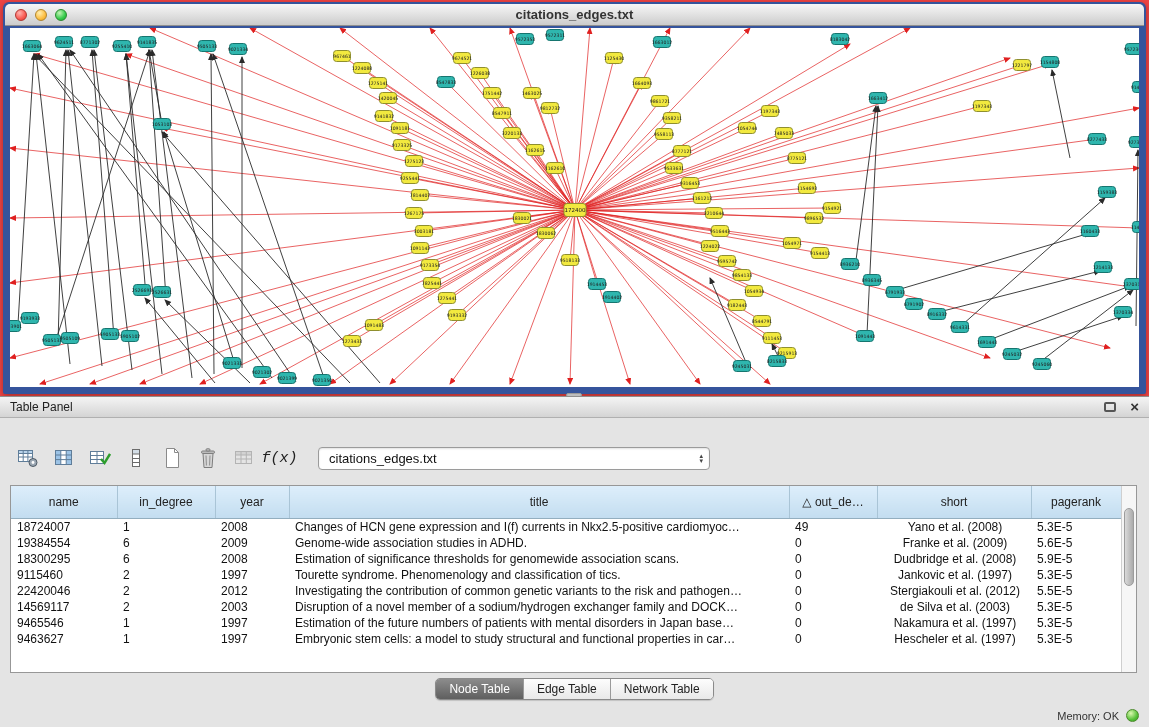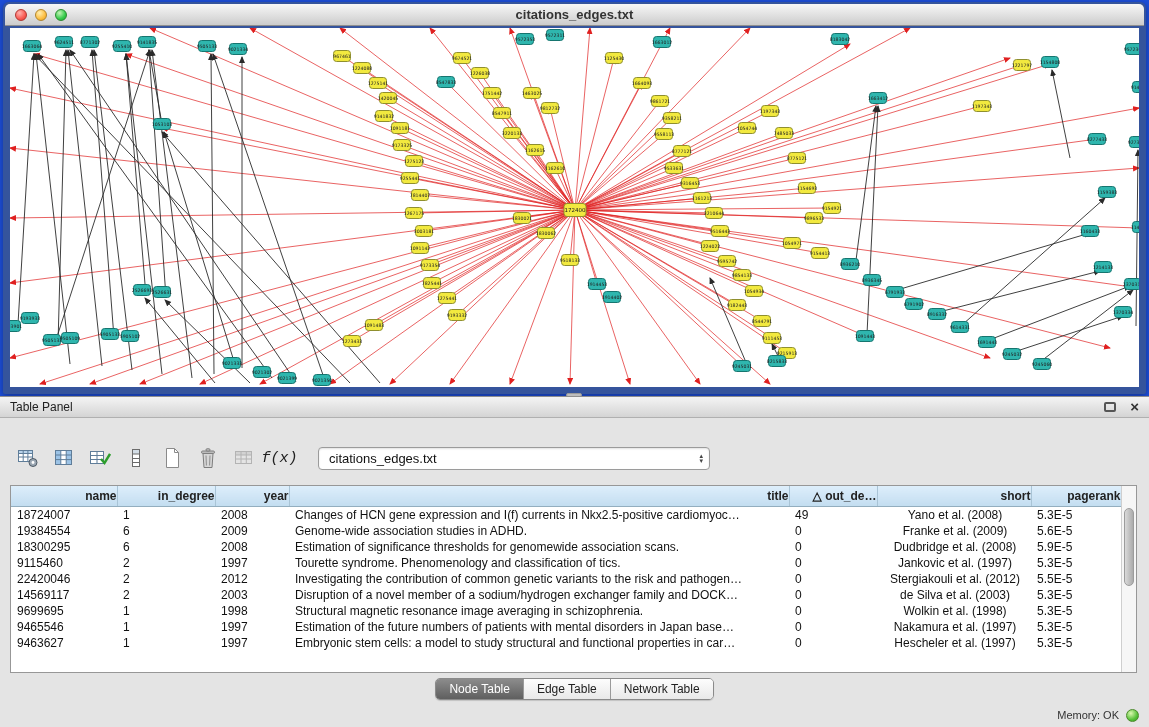--- a/index.html
+++ b/index.html
@@ -1,19 +1,19 @@
 <!DOCTYPE html>
 <html><head>
 <meta charset="utf-8">
 <style>
   * { margin:0; padding:0; box-sizing:border-box; }
   html,body { background:#e2e2e2; }
   #app {
     position:relative; width:1149px; height:727px; overflow:hidden;
-    background:#1d4ed8; font-family:"Liberation Sans", sans-serif; color:#222;
+    background:#ef4444; font-family:"Liberation Sans", sans-serif; color:#222;
   }
 
   
   .net-window {
     position:absolute; left:3px; top:2px; width:1143px; height:392px;
     background:#35549c; border-radius:6px 6px 2px 2px;
     box-shadow:0 2px 6px rgba(0,0,0,.35);
   }
   .titlebar {
     position:absolute; left:2px; right:2px; top:2px; height:22px;
@@ -75,21 +75,21 @@
     font-size:13px; color:#111; box-shadow:inset 0 1px 2px rgba(0,0,0,.12);
   }
   .dd-arrows { margin-left:auto; display:flex; flex-direction:column; line-height:5px; font-size:7px; color:#444; }
 
   .table-box {
     position:absolute; left:10px; top:88px; width:1127px; height:188px;
     border:1px solid #979797; background:#ffffff; overflow:hidden;
   }
   table { border-collapse:collapse; table-layout:fixed; width:1110px; }
   th {
-    height:20px; font-size:12px; font-weight:bold; color:#222; text-align:right;
+    height:32px; font-size:12px; font-weight:normal; color:#222; text-align:center;
     background:linear-gradient(#ddeefb,#c3ddf0);
     border-right:1px solid #a9c4d6; border-bottom:1px solid #93aebf;
     overflow:hidden; white-space:nowrap;
   }
   td {
     height:16px; font-size:12px; color:#111; padding:0 4px 0 6px;
     white-space:nowrap; overflow:hidden; line-height:16px;
   }
   td:nth-child(6) { text-align:center; }
   .vscroll {
@@ -111,21 +111,21 @@
   }
   .tab {
     font-size:12px; padding:3px 13px; background:linear-gradient(#fdfdfd,#e9e9e9);
     color:#222; border-right:1px solid #9a9a9a;
   }
   .tab:last-child { border-right:none; }
   .tab.active { background:linear-gradient(#8c8c8c,#5f5f5f); color:#ffffff; }
 
   .statusbar {
     position:absolute; right:10px; bottom:5px;
-    display:flex; gap:7px;
+    display:flex; align-items:center; gap:7px;
   }
   .mem-label { font-size:11px; color:#333; }
   .mem-dot {
     width:13px; height:13px; border-radius:50%;
     background:radial-gradient(circle at 35% 30%, #dcf8b0, #58c13a 60%, #2f9e1e);
     border:1px solid #4a8a2a;
   }
 </style>
 </head>
 <body>
@@ -903,29 +903,20 @@
             <tr>
               <td>14569117</td>
               <td>2</td>
               <td>2003</td>
               <td>Disruption of a novel member of a sodium/hydrogen exchanger family and DOCK…</td>
               <td>0</td>
               <td>de Silva et al. (2003)</td>
               <td>5.3E-5</td>
             </tr>
             <tr>
-              <td>9699695</td>
-              <td>1</td>
-              <td>1998</td>
-              <td>Structural magnetic resonance image averaging in schizophrenia.</td>
-              <td>0</td>
-              <td>Wolkin et al. (1998)</td>
-              <td>5.3E-5</td>
-            </tr>
-            <tr>
               <td>9465546</td>
               <td>1</td>
               <td>1997</td>
               <td>Estimation of the future numbers of patients with mental disorders in Japan base…</td>
               <td>0</td>
               <td>Nakamura et al. (1997)</td>
               <td>5.3E-5</td>
             </tr>
             <tr>
               <td>9463627</td>

